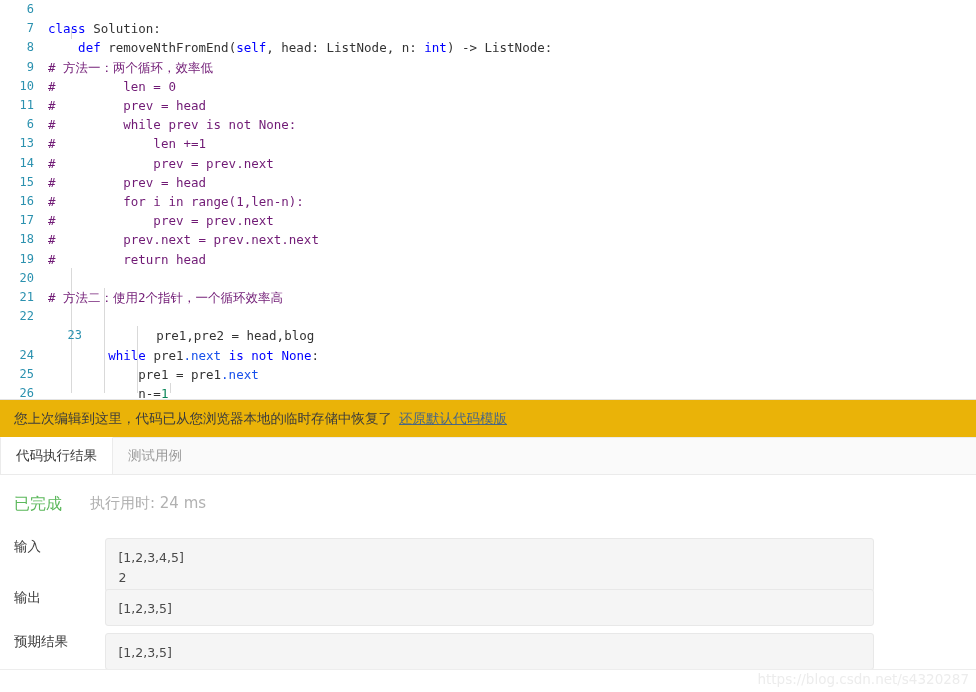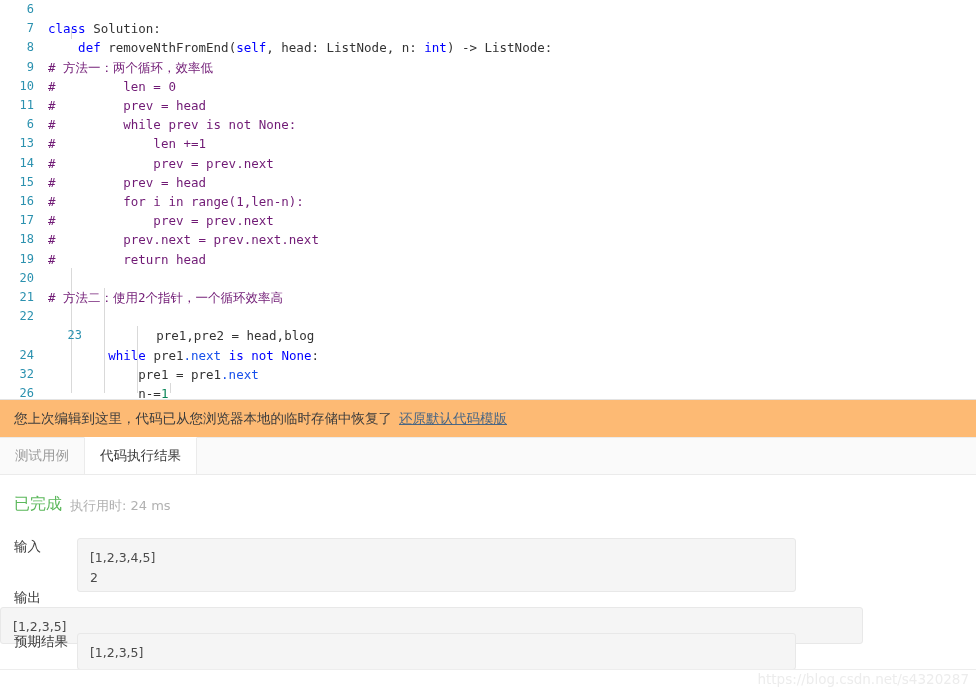--- a/index.html
+++ b/index.html
@@ -66,21 +66,21 @@
   .t-attr { color: #1750eb; }
   .t-plain{ color: #333333; }
 
   
   .notice {
     position: absolute;
     left: 0; top: 399px;
     width: 976px;
     height: 38px;
     border-top: 1px solid #e3e3e3;
-    background: #fdba74;
+    background: #eab308;
     display: flex;
     align-items: center;
     padding-left: 14px;
     box-sizing: border-box;
   }
   .notice-text {
     font-size: 13.5px;
     color: #3c3c3c;
     font-family: "DejaVu Sans", "Liberation Sans", sans-serif;
   }
@@ -131,40 +131,41 @@
     position: absolute;
     left: 0; top: 476px;
     width: 976px;
     height: 216px;
     background: #ffffff;
   }
   .status-row {
     position: absolute;
     left: 14px; top: 18px;
     display: flex;
-    align-items: flex-end;
+    align-items: flex-start;
   }
   .status-label {
     font-size: 16px;
     color: #5cb85c;
     font-family: "DejaVu Sans", "Liberation Sans", sans-serif;
   }
   .status-time {
-    font-size: 13px;
+    font-size: 15px;
     color: #b1b1b1;
-    margin-left: 8px;
+    margin-left: 28px;
     font-family: "DejaVu Sans", "Liberation Sans", sans-serif;
   }
 
   .io-row {
     position: absolute;
     left: 0;
-    width: 796px;
+    width: 874px;
     display: flex;
     align-items: flex-start;
+    gap: 24px;
   }
   .io-label {
     width: 90px;
     padding-left: 14px;
     box-sizing: border-box;
     font-size: 13.5px;
     color: #3b3b3b;
     font-family: "DejaVu Sans", "Liberation Sans", sans-serif;
   }
   .io-box {
@@ -226,49 +227,49 @@
         <div class="code-line" style="top: 172.8px; position: absolute; left: 0px; width: 976px;"><span class="ln">15</span><span class="ctext"><span class="t-com">#         prev = head</span></span></div>
         <div class="code-line" style="top: 192px; position: absolute; left: 0px; width: 976px;"><span class="ln">16</span><span class="ctext"><span class="t-com">#         for i in range(1,len-n):</span></span></div>
         <div class="code-line" style="top: 211.2px; position: absolute; left: 0px; width: 976px;"><span class="ln">17</span><span class="ctext"><span class="t-com">#             prev = prev.next</span></span></div>
         <div class="code-line" style="top: 230.4px; position: absolute; left: 0px; width: 976px;"><span class="ln">18</span><span class="ctext"><span class="t-com">#         prev.next = prev.next.next</span></span></div>
         <div class="code-line" style="top: 249.6px; position: absolute; left: 0px; width: 900px;"><span class="ln">19</span><span class="ctext"><span class="t-com">#         return head</span></span></div>
         <div class="code-line" style="top: 268.8px; position: absolute; left: 0px; width: 976px;"><span class="ln">20</span><span class="ctext"></span></div>
         <div class="code-line" style="top: 288px; position: absolute; left: 0px; width: 976px;"><span class="ln">21</span><span class="ctext"><span class="t-com"># 方法二：使用2个指针，一个循环效率高</span></span></div>
         <div class="code-line" style="top: 307.2px; position: absolute; left: 0px; width: 976px;"><span class="ln">22</span><span class="ctext"></span></div>
         <div class="code-line" style="top: 326.4px; position: absolute; left: 0px; width: 976px; margin-left: 48px;"><span class="ln">23</span><span class="ctext"><span class="t-plain">        pre1,pre2 = head,blog</span></span></div>
         <div class="code-line" style="top: 345.6px; position: absolute; left: 0px; width: 976px;"><span class="ln">24</span><span class="ctext"><span class="t-plain">        </span><span class="t-kw">while</span><span class="t-plain"> pre1</span><span class="t-attr">.next</span><span class="t-plain"> </span><span class="t-kw">is</span><span class="t-plain"> </span><span class="t-kw">not</span><span class="t-plain"> </span><span class="t-kw">None</span><span class="t-plain">:</span></span></div>
-        <div class="code-line" style="top: 364.8px; position: absolute; left: 0px; width: 976px;"><span class="ln">32</span><span class="ctext"><span class="t-plain">            pre1 = pre1</span><span class="t-attr">.next</span></span></div>
+        <div class="code-line" style="top: 364.8px; position: absolute; left: 0px; width: 976px;"><span class="ln">25</span><span class="ctext"><span class="t-plain">            pre1 = pre1</span><span class="t-attr">.next</span></span></div>
         <div class="code-line" style="top: 384px; position: absolute; left: 0px; width: 976px;"><span class="ln">26</span><span class="ctext"><span class="t-plain">            n-=</span><span class="t-num">1</span></span></div>
       </div>
   </div>
 
   <div class="notice">
     <span class="notice-text">您上次编辑到这里，代码已从您浏览器本地的临时存储中恢复了</span>
     <span class="notice-link">还原默认代码模版</span>
   </div>
 
   <div class="tabbar">
+    <div class="tab active">代码执行结果</div>
     <div class="tab">测试用例</div>
-    <div class="tab active">代码执行结果</div>
   </div>
 
   <div class="result">
 
     <div class="status-row">
       <span class="status-label">已完成</span>
       <span class="status-time">执行用时: 24 ms</span>
     </div>
 
     <div class="io-row" style="top:62px;">
       <div class="io-label">输入</div>
       <div class="io-box" style="height:54px;">[1,2,3,4,5]
 2</div>
     </div>
 
-    <div class="io-row" style="top:113px;flex-direction:column;">
+    <div class="io-row" style="top:113px;">
       <div class="io-label">输出</div>
       <div class="io-box" style="height:37px;">[1,2,3,5]</div>
     </div>
 
     <div class="io-row" style="top:157px;">
       <div class="io-label">预期结果</div>
       <div class="io-box" style="height:37px;">[1,2,3,5]</div>
     </div>
 
     <div class="bottom-rule"></div>

